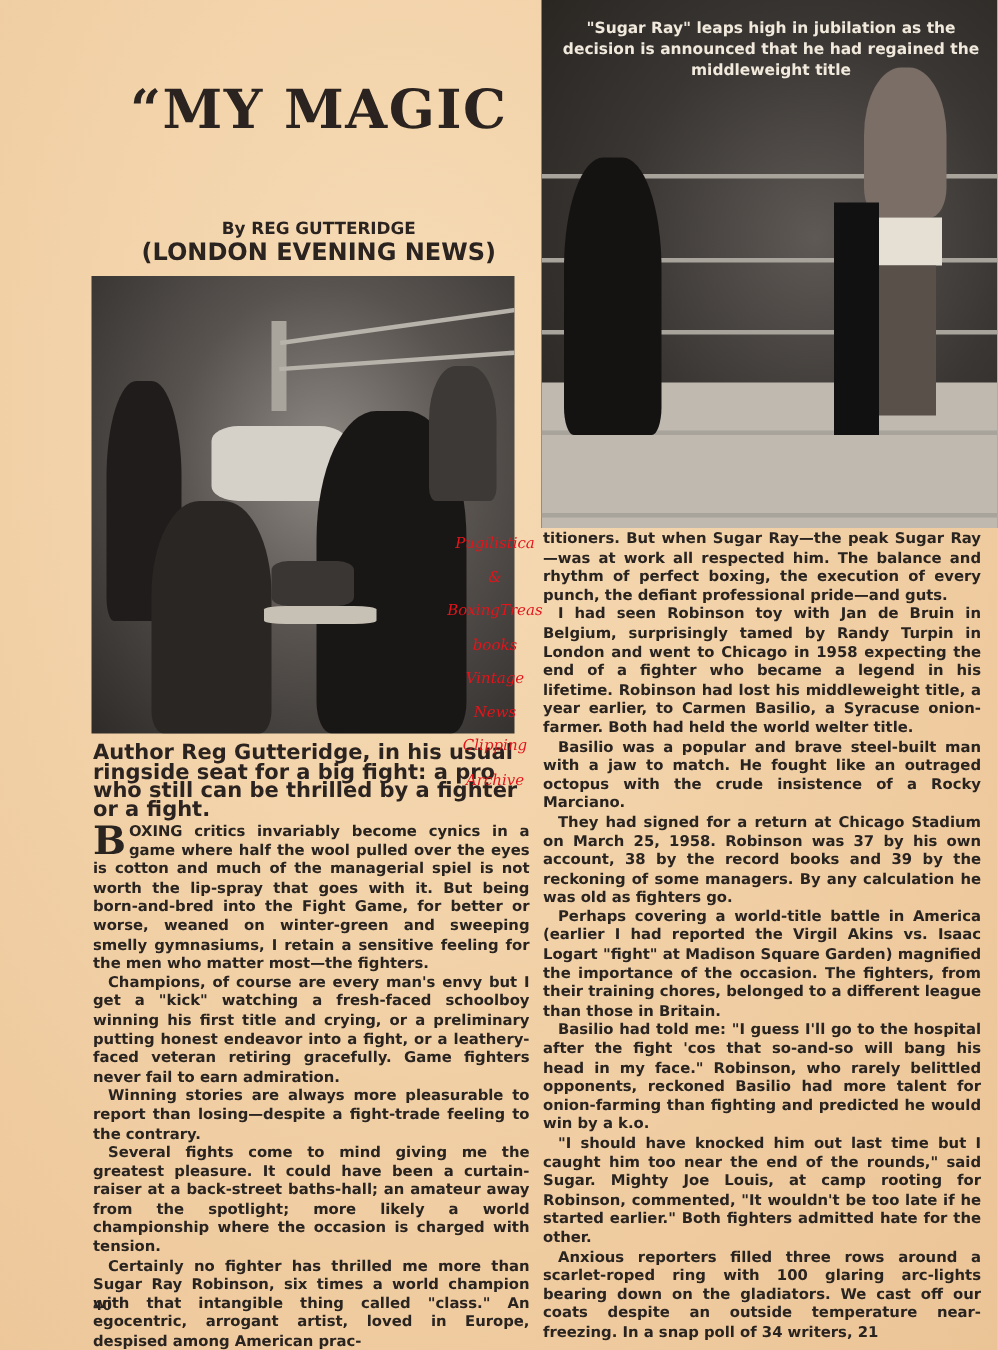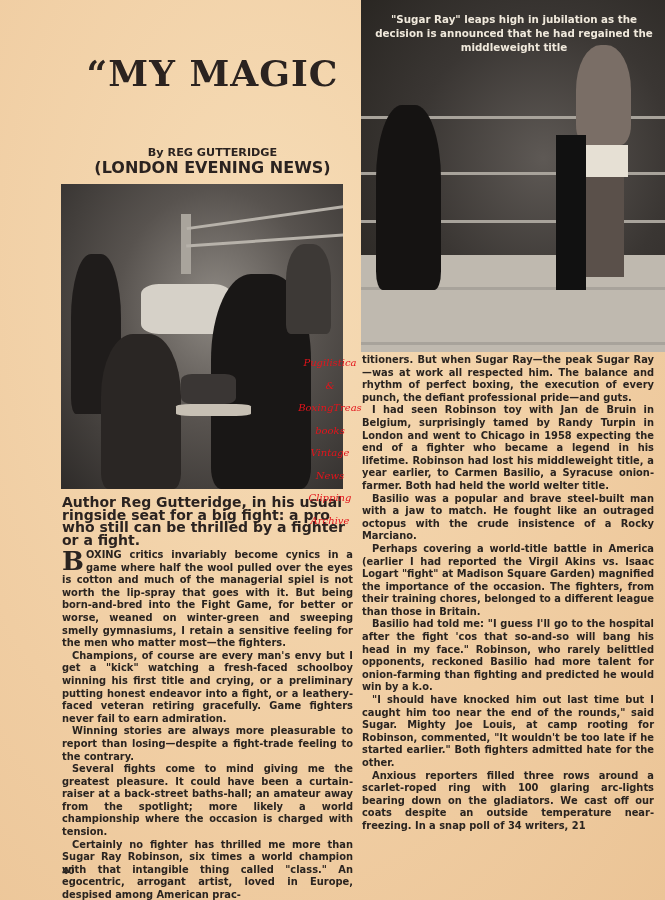--- a/index.html
+++ b/index.html
@@ -115,20 +115,21 @@
   <p>Champions, of course are every man's envy but I get a "kick" watching a fresh-faced schoolboy winning his first title and crying, or a preliminary putting honest endeavor into a fight, or a leathery-faced veteran retiring gracefully. Game fighters never fail to earn admiration.</p>
   <p>Winning stories are always more pleasurable to report than losing—despite a fight-trade feeling to the contrary.</p>
   <p>Several fights come to mind giving me the greatest pleasure. It could have been a curtain-raiser at a back-street baths-hall; an amateur away from the spotlight; more likely a world championship where the occasion is charged with tension.</p>
   <p>Certainly no fighter has thrilled me more than Sugar Ray Robinson, six times a world champion with that intangible thing called "class." An egocentric, arrogant artist, loved in Europe, despised among American prac-</p>
 </div>
 
 <div class="col col-right">
   <p class="first">titioners. But when Sugar Ray—the peak Sugar Ray—was at work all respected him. The balance and rhythm of perfect boxing, the execution of every punch, the defiant professional pride—and guts.</p>
   <p>I had seen Robinson toy with Jan de Bruin in Belgium, surprisingly tamed by Randy Turpin in London and went to Chicago in 1958 expecting the end of a fighter who became a legend in his lifetime. Robinson had lost his middleweight title, a year earlier, to Carmen Basilio, a Syracuse onion-farmer. Both had held the world welter title.</p>
   <p>Basilio was a popular and brave steel-built man with a jaw to match. He fought like an outraged octopus with the crude insistence of a Rocky Marciano.</p>
+  <p>They had signed for a return at Chicago Stadium on March 25, 1958. Robinson was 37 by his own account, 38 by the record books and 39 by the reckoning of some managers. By any calculation he was old as fighters go.</p>
   <p>Perhaps covering a world-title battle in America (earlier I had reported the Virgil Akins vs. Isaac Logart "fight" at Madison Square Garden) magnified the importance of the occasion. The fighters, from their training chores, belonged to a different league than those in Britain.</p>
   <p>Basilio had told me: "I guess I'll go to the hospital after the fight 'cos that so-and-so will bang his head in my face." Robinson, who rarely belittled opponents, reckoned Basilio had more talent for onion-farming than fighting and predicted he would win by a k.o.</p>
   <p>"I should have knocked him out last time but I caught him too near the end of the rounds," said Sugar. Mighty Joe Louis, at camp rooting for Robinson, commented, "It wouldn't be too late if he started earlier." Both fighters admitted hate for the other.</p>
   <p>Anxious reporters filled three rows around a scarlet-roped ring with 100 glaring arc-lights bearing down on the gladiators. We cast off our coats despite an outside temperature near-freezing. In a snap poll of 34 writers, 21</p>
 </div>
 
 <div class="page-num">40</div>
 
 <div class="watermark">
   <div>Pugilistica</div>

